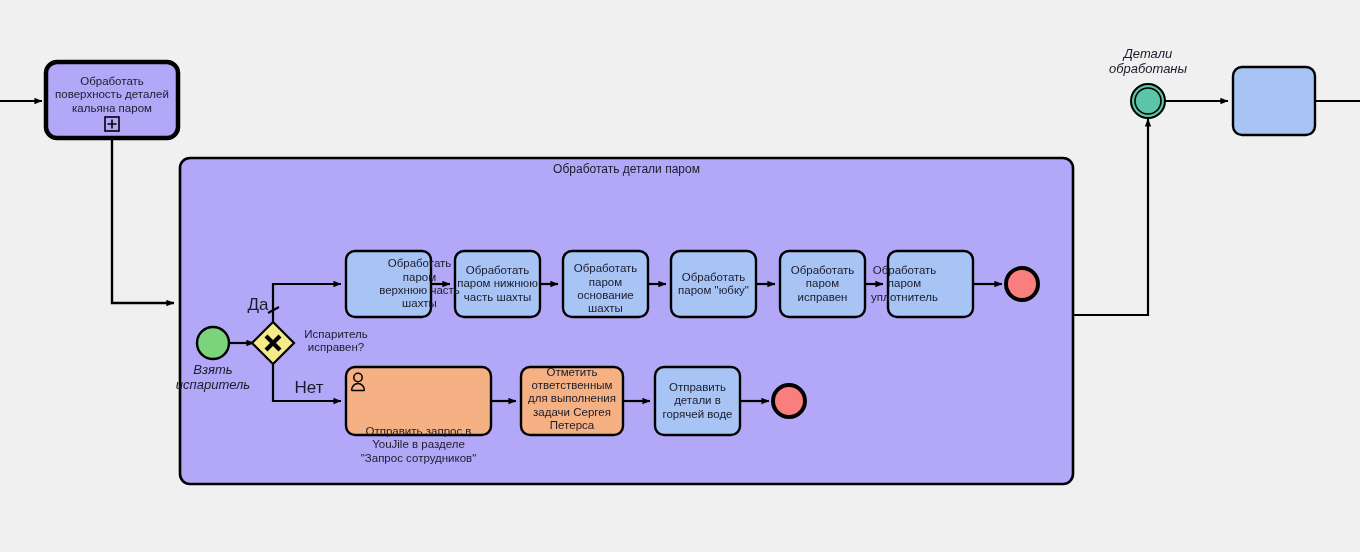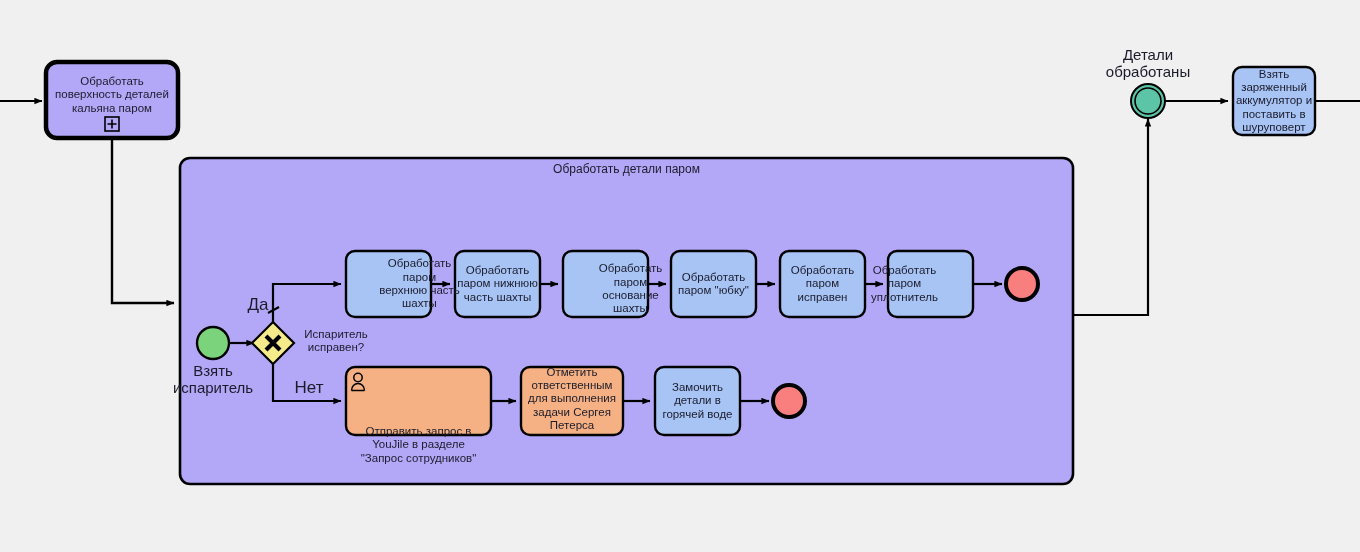--- a/index.html
+++ b/index.html
@@ -32,21 +32,21 @@
     align-items: center;
     justify-content: center;
     text-align: center;
     color: #1b1b2b;
     pointer-events: none;
     line-height: 1.16;
   }
   .task-label { font-size: 11.5px; }
   .sub-title  { font-size: 12px; }
   .flow-label { font-size: 17px; }
-  .event-label{ font-size: 15px; }
+  .event-label{ font-size: 13px; font-style: italic; }
   .cond-label { font-size: 11.5px; }
 </style>
 </head>
 <body>
 
 <div id="canvas">
 
   <svg class="layer" viewBox="0 0 1360 552">
     <defs>
       <marker id="arrow" markerWidth="9" markerHeight="9" refX="7.6" refY="3.2" orient="auto" markerUnits="userSpaceOnUse">
@@ -193,26 +193,25 @@
 
   <div class="node-label event-label" style="left:168px; top:362px; width:90px; height:30px; display:block;">Взять испаритель</div>
 
   <div class="node-label cond-label" style="left:296px; top:328px; width:80px; height:30px; display:block;">Испаритель исправен?</div>
 
   <div class="node-label flow-label" style="left:245px; top:297px; width:26px; height:16px;">Да</div>
   <div class="node-label flow-label" style="left:296px; top:380px; width:26px; height:16px;">Нет</div>
 
   <div class="node-label task-label" style="left:348px; top:253px; width:81px; height:62px;padding-left:31px;">Обработать паром верхнюю часть шахты</div>
   <div class="node-label task-label" style="left:457px; top:253px; width:81px; height:62px;">Обработать паром нижнюю часть шахты</div>
-  <div class="node-label task-label" style="left:565px; top:253px; width:81px; height:72px;margin-left:25px;">Обработать паром основание шахты</div>
+  <div class="node-label task-label" style="left:565px; top:253px; width:81px; height:72px;">Обработать паром основание шахты</div>
   <div class="node-label task-label" style="left:673px; top:253px; width:81px; height:62px;">Обработать паром "юбку"</div>
   <div class="node-label task-label" style="left:782px; top:253px; width:81px; height:62px;">Обработать паром исправен</div>
   <div class="node-label task-label" style="left:864px; top:253px; width:81px; height:62px;">Обработать паром уплотнитель</div>
 
   <div class="node-label task-label" style="left:350px; top:369px; width:137px; height:64px;margin-top:44px;">Отправить запрос в YouJile в разделе "Запрос сотрудников"</div>
   <div class="node-label task-label" style="left:523px; top:369px; width:98px; height:60px;">Отметить ответственным для выполнения задачи Сергея Петерса</div>
-  <div class="node-label task-label" style="left:657px; top:369px; width:81px; height:64px;">Замочить детали в горячей воде</div>
+  <div class="node-label task-label" style="left:657px; top:369px; width:81px; height:64px;">Отправить детали в горячей воде</div>
 
   <div class="node-label event-label" style="left:1103px; top:46px; width:90px; height:30px; display:block;">Детали обработаны</div>
 
-  <div class="node-label task-label" style="left:1235px; top:69px; width:78px; height:64px;">Взять заряженный аккумулятор и поставить в шуруповерт</div>
 
 </div>
 
 </body></html>

